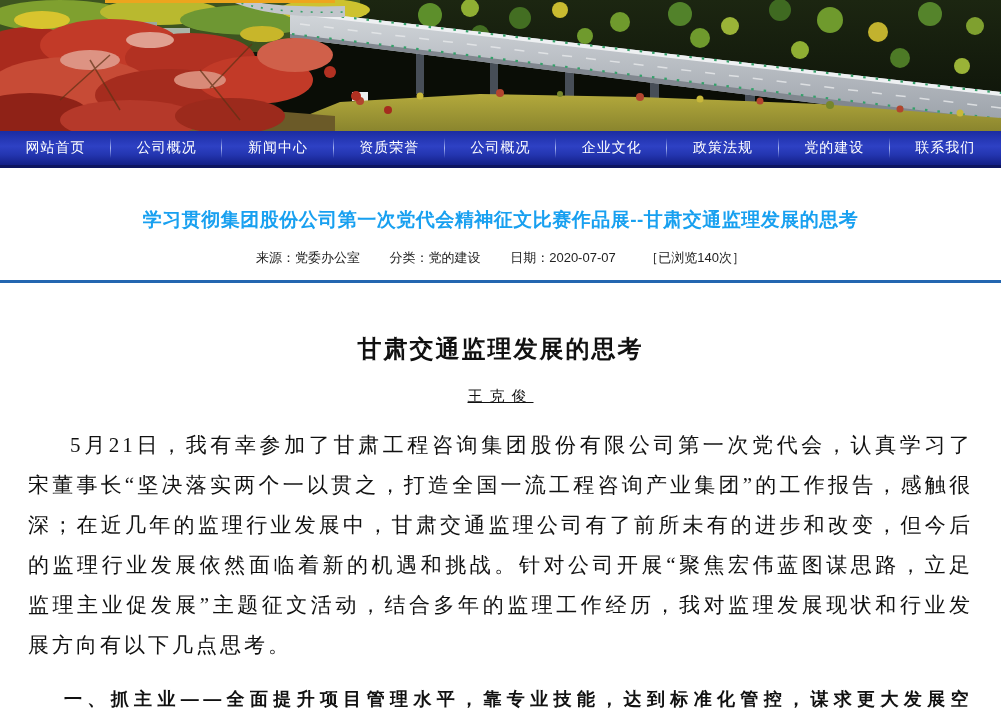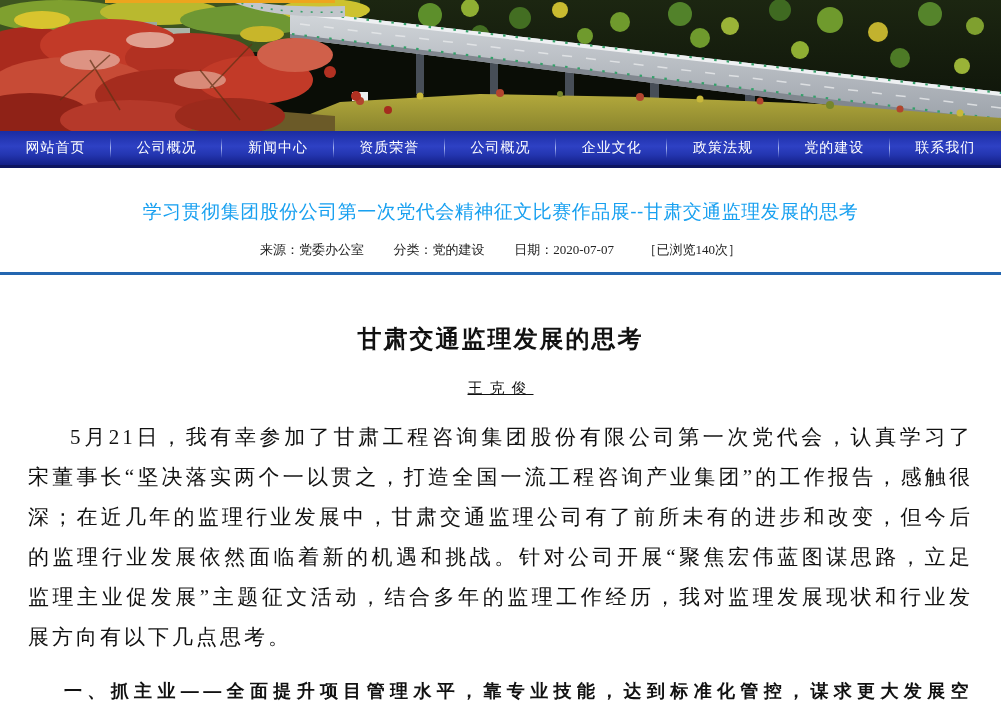--- a/index.html
+++ b/index.html
@@ -23,32 +23,33 @@
     position:relative; white-space:nowrap;
   }
   .nav-item:not(:last-child)::after {
     content:""; position:absolute; right:0; top:7px; bottom:7px; width:1px;
     background:linear-gradient(to bottom, rgba(200,212,255,0), rgba(210,222,255,.75), rgba(200,212,255,0));
   }
 
   
   .article-header { text-align:center; padding-top:32px; }
   .page-title {
-    color:#18a0f0; font-size:19px; font-weight:normal; letter-spacing:.5px;
+    color:#18a0f0; font-size:19px; font-weight:bold; letter-spacing:.5px;
     line-height:24px;
+    margin-top:8px;
   }
   .meta { margin-top:17px; font-size:13px; color:#222; }
-  .meta span { margin:0 13px;font-family:Liberation Serif, serif; }
+  .meta span { margin:0 13px; }
   .divider { margin-top:13px; height:3px; background:#2366b0; width:100%; }
 
   
   .article-body { padding:22px 28px 0 28px; color:#111; }
   .award-line { font-size:16px; line-height:22px; font-family:"Liberation Sans","DejaVu Sans",sans-serif; }
   .article-title {
-    margin-top:28px; text-align:center; font-family:Liberation Mono, monospace;
+    margin-top:28px; text-align:center; font-family:Liberation Serif, serif;
     font-size:24px; font-weight:bold; letter-spacing:2px; line-height:32px;
   }
   .article-author {
     margin-top:20px; text-align:center; font-family:"Liberation Serif","DejaVu Serif",serif;
     font-size:15px; letter-spacing:7px; line-height:22px;text-decoration:underline;
   }
   .article-paragraph {
     margin-top:18px; font-family:"Liberation Serif","DejaVu Serif",serif;
     font-size:21px; line-height:40px; letter-spacing:3px;
     text-indent:2em; text-align:justify;

